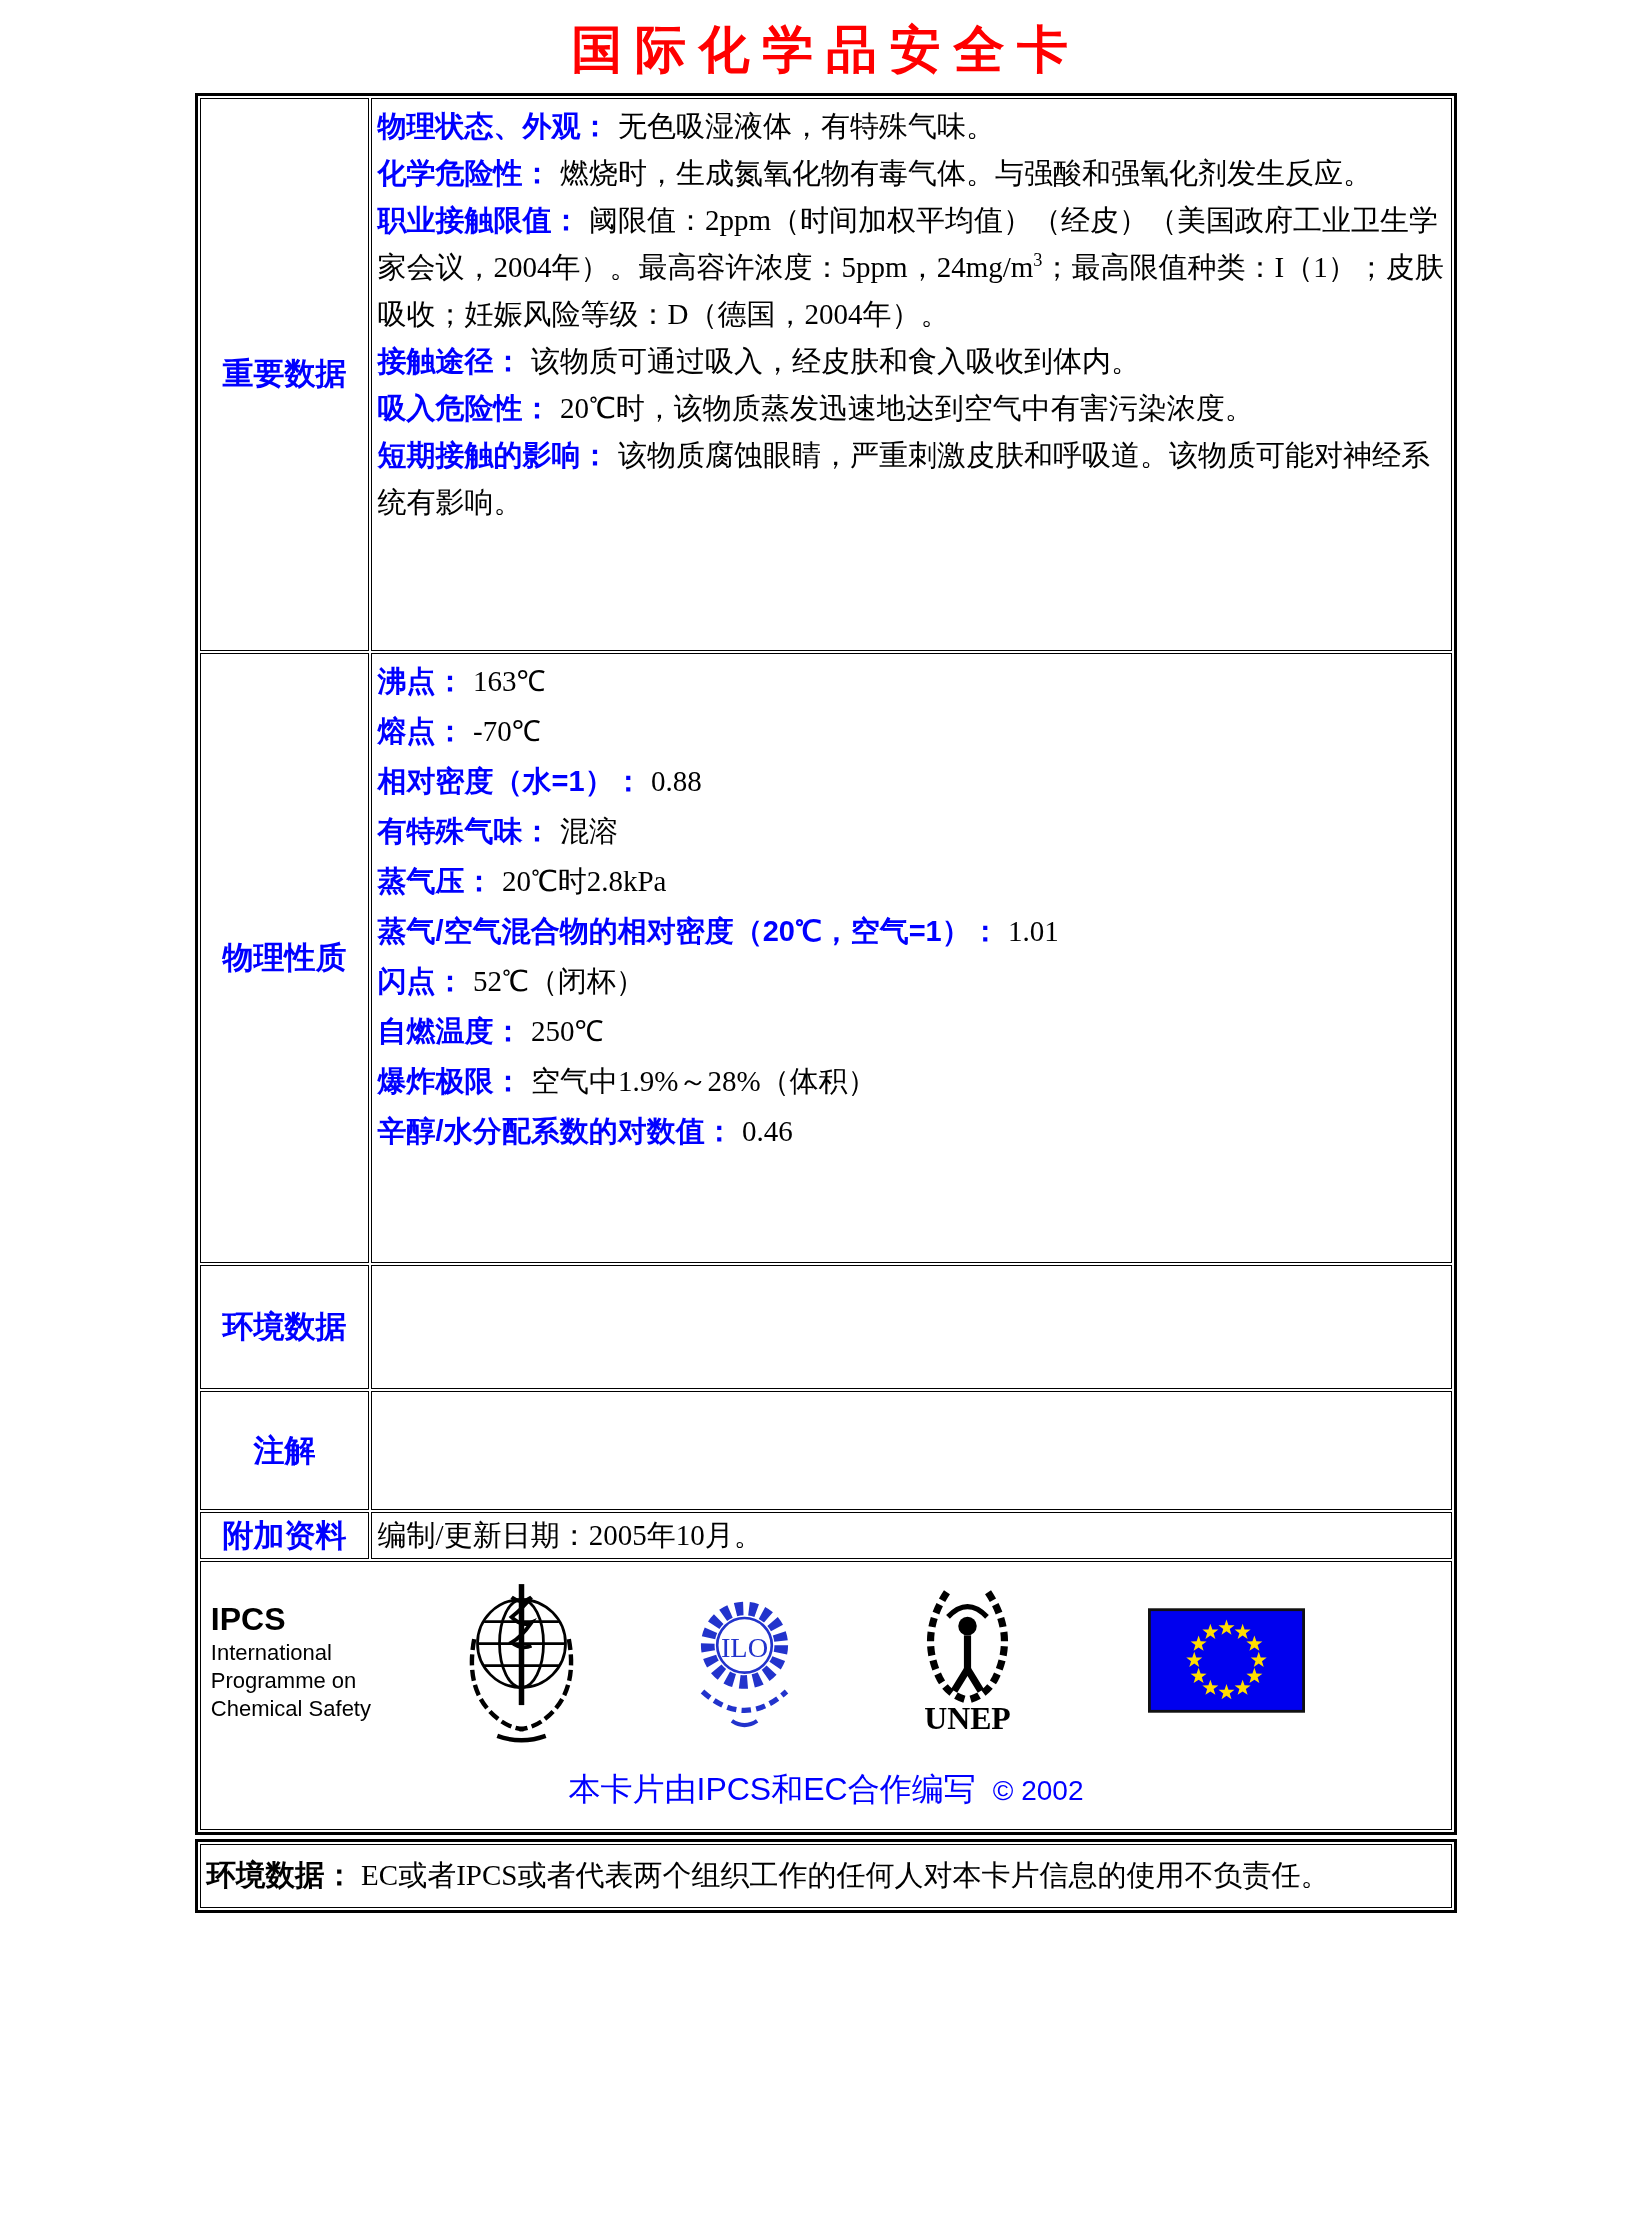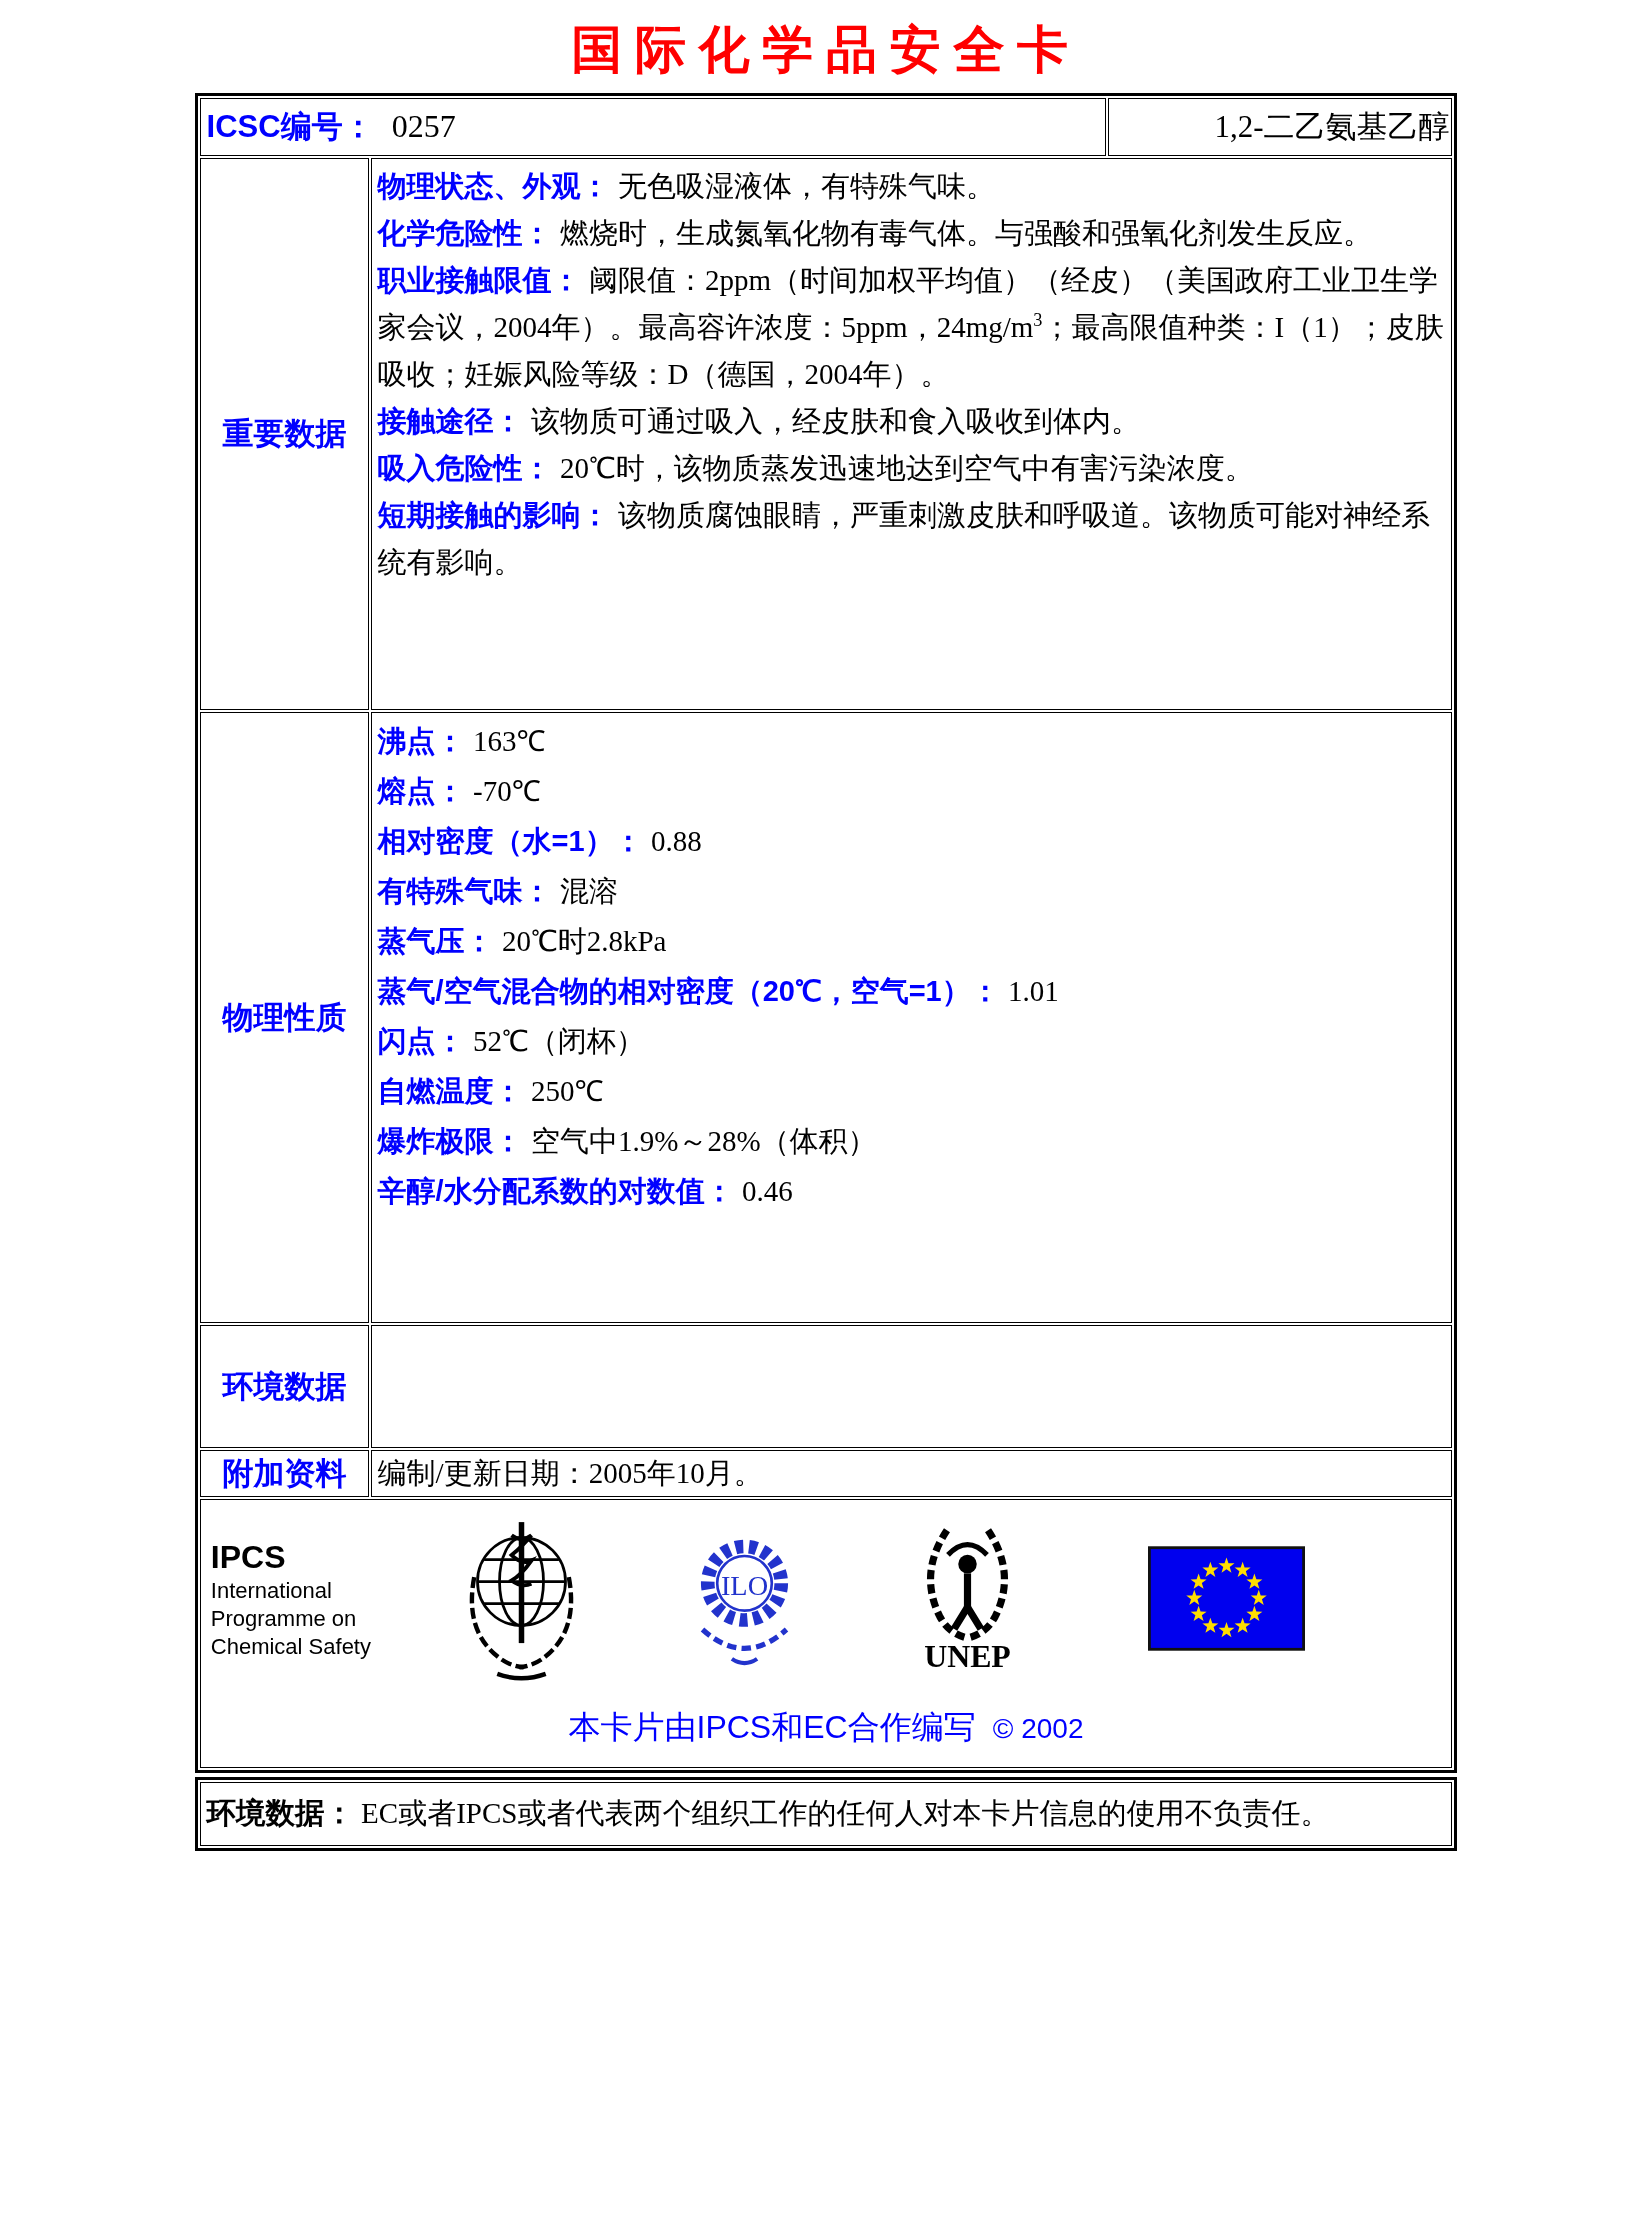--- a/index.html
+++ b/index.html
@@ -115,26 +115,20 @@
 <h1 class="page-title">国际化学品安全卡</h1>
 
 <div class="card">
   <table class="grid">
     <colgroup>
         <col style="width:169px">
         <col style="width:735px">
         <col>
       </colgroup>
     <tbody>
-        <tr>
-      <td colspan="2" class="hdr-left">
-        <span class="blue-label" style="font-size:31px">ICSC编号：</span><span class="icsc-num">0257</span>
-      </td>
-      <td class="hdr-right">1,2-二乙氨基乙醇</td>
-    </tr>
 
     <tr class="row-important">
       <td class="label-cell">重要数据</td>
       <td colspan="2" class="content-cell important-cell">
             <div class="para"><span class="blue-label">物理状态、外观：</span>无色吸湿液体，有特殊气味。</div>
             <div class="para"><span class="blue-label">化学危险性：</span>燃烧时，生成氮氧化物有毒气体。与强酸和强氧化剂发生反应。</div>
             <div class="para"><span class="blue-label">职业接触限值：</span>阈限值：2ppm（时间加权平均值）（经皮）（美国政府工业卫生学家会议，2004年）。最高容许浓度：5ppm，24mg/m<sup>3</sup>；最高限值种类：I（1）；皮肤吸收；妊娠风险等级：D（德国，2004年）。</div>
             <div class="para"><span class="blue-label">接触途径：</span>该物质可通过吸入，经皮肤和食入吸收到体内。</div>
             <div class="para"><span class="blue-label">吸入危险性：</span>20℃时，该物质蒸发迅速地达到空气中有害污染浓度。</div>
             <div class="para"><span class="blue-label">短期接触的影响：</span>该物质腐蚀眼睛，严重刺激皮肤和呼吸道。该物质可能对神经系统有影响。</div>
@@ -155,20 +149,24 @@
             <div class="pline"><span class="blue-label">爆炸极限：</span>空气中1.9%～28%（体积）</div>
             <div class="pline"><span class="blue-label">辛醇/水分配系数的对数值：</span>0.46</div>
           </td>
     </tr>
 
     <tr class="row-env">
       <td class="label-cell">环境数据</td>
       <td colspan="2" class="content-cell empty-cell"></td>
     </tr>
 
+    <tr class="row-notes">
+      <td class="label-cell">注解</td>
+      <td colspan="2" class="content-cell empty-cell"></td>
+    </tr>
 
     <tr class="row-add">
       <td class="label-cell">附加资料</td>
       <td colspan="2" class="content-cell" style="vertical-align:middle">编制/更新日期：2005年10月。</td>
     </tr>
 
     <tr class="row-logos">
       <td colspan="3" class="logos-cell">
         <div class="logos-flex">
           <div class="ipcs-block">

